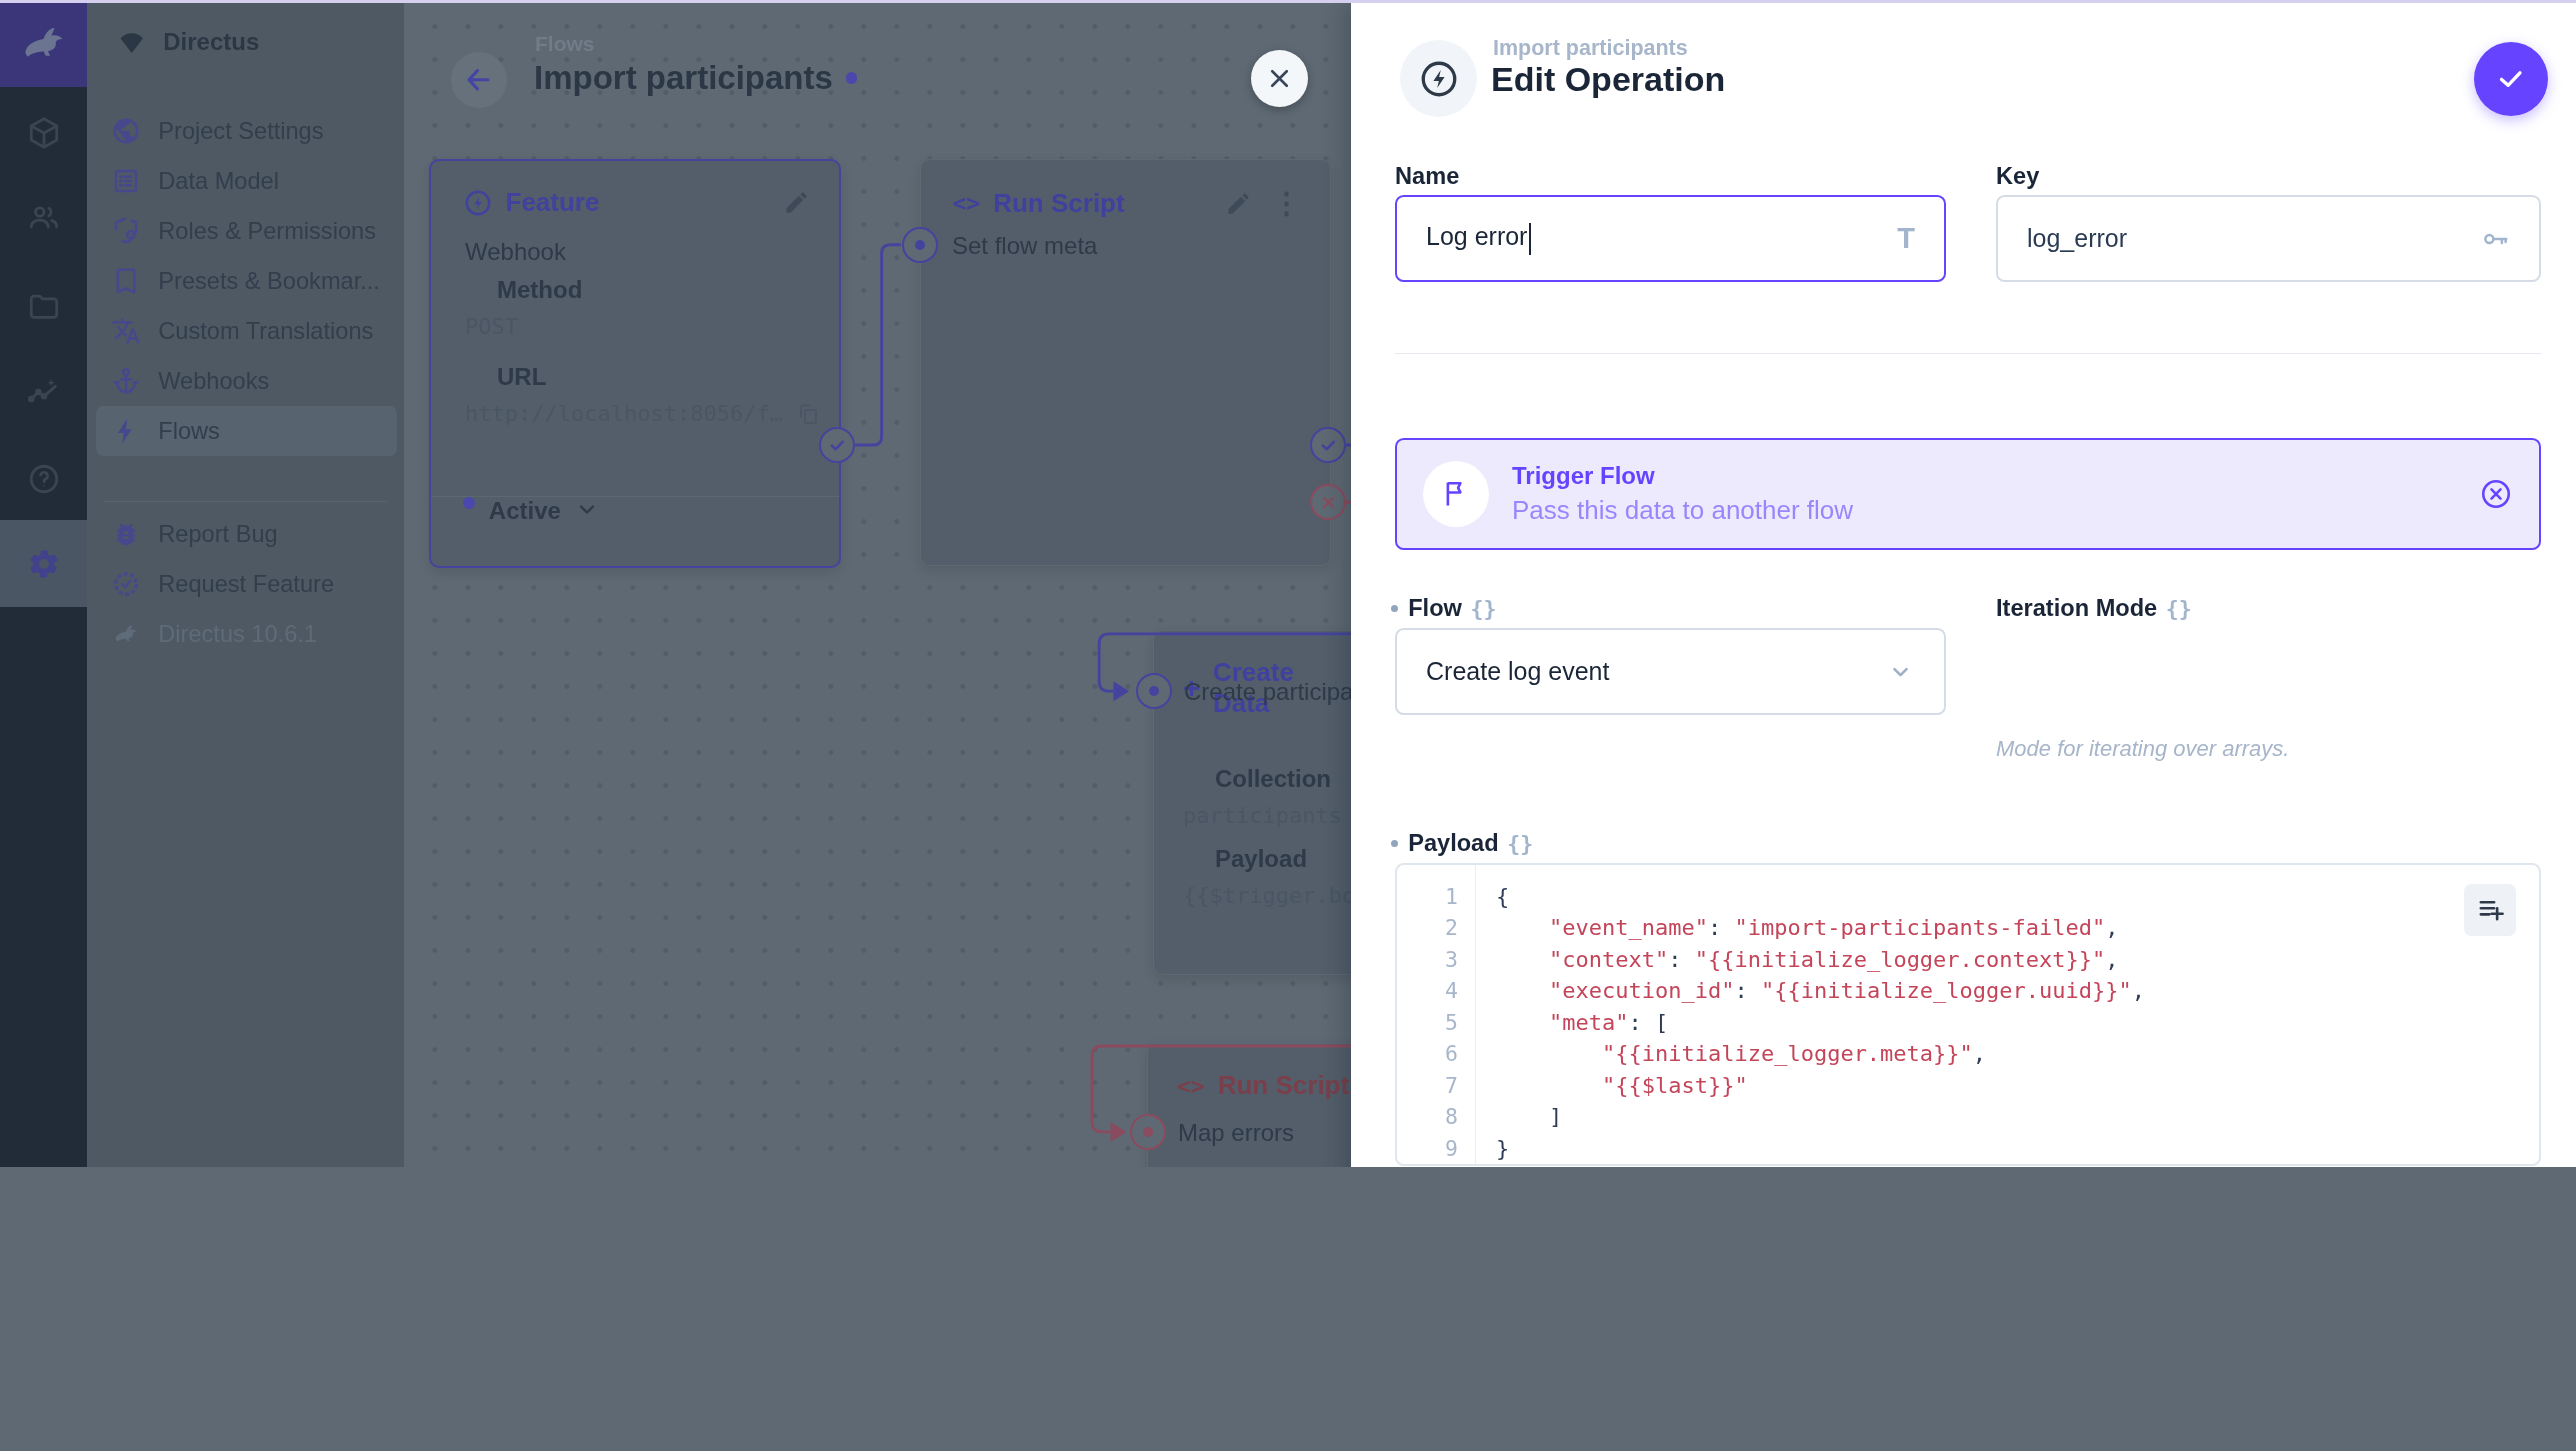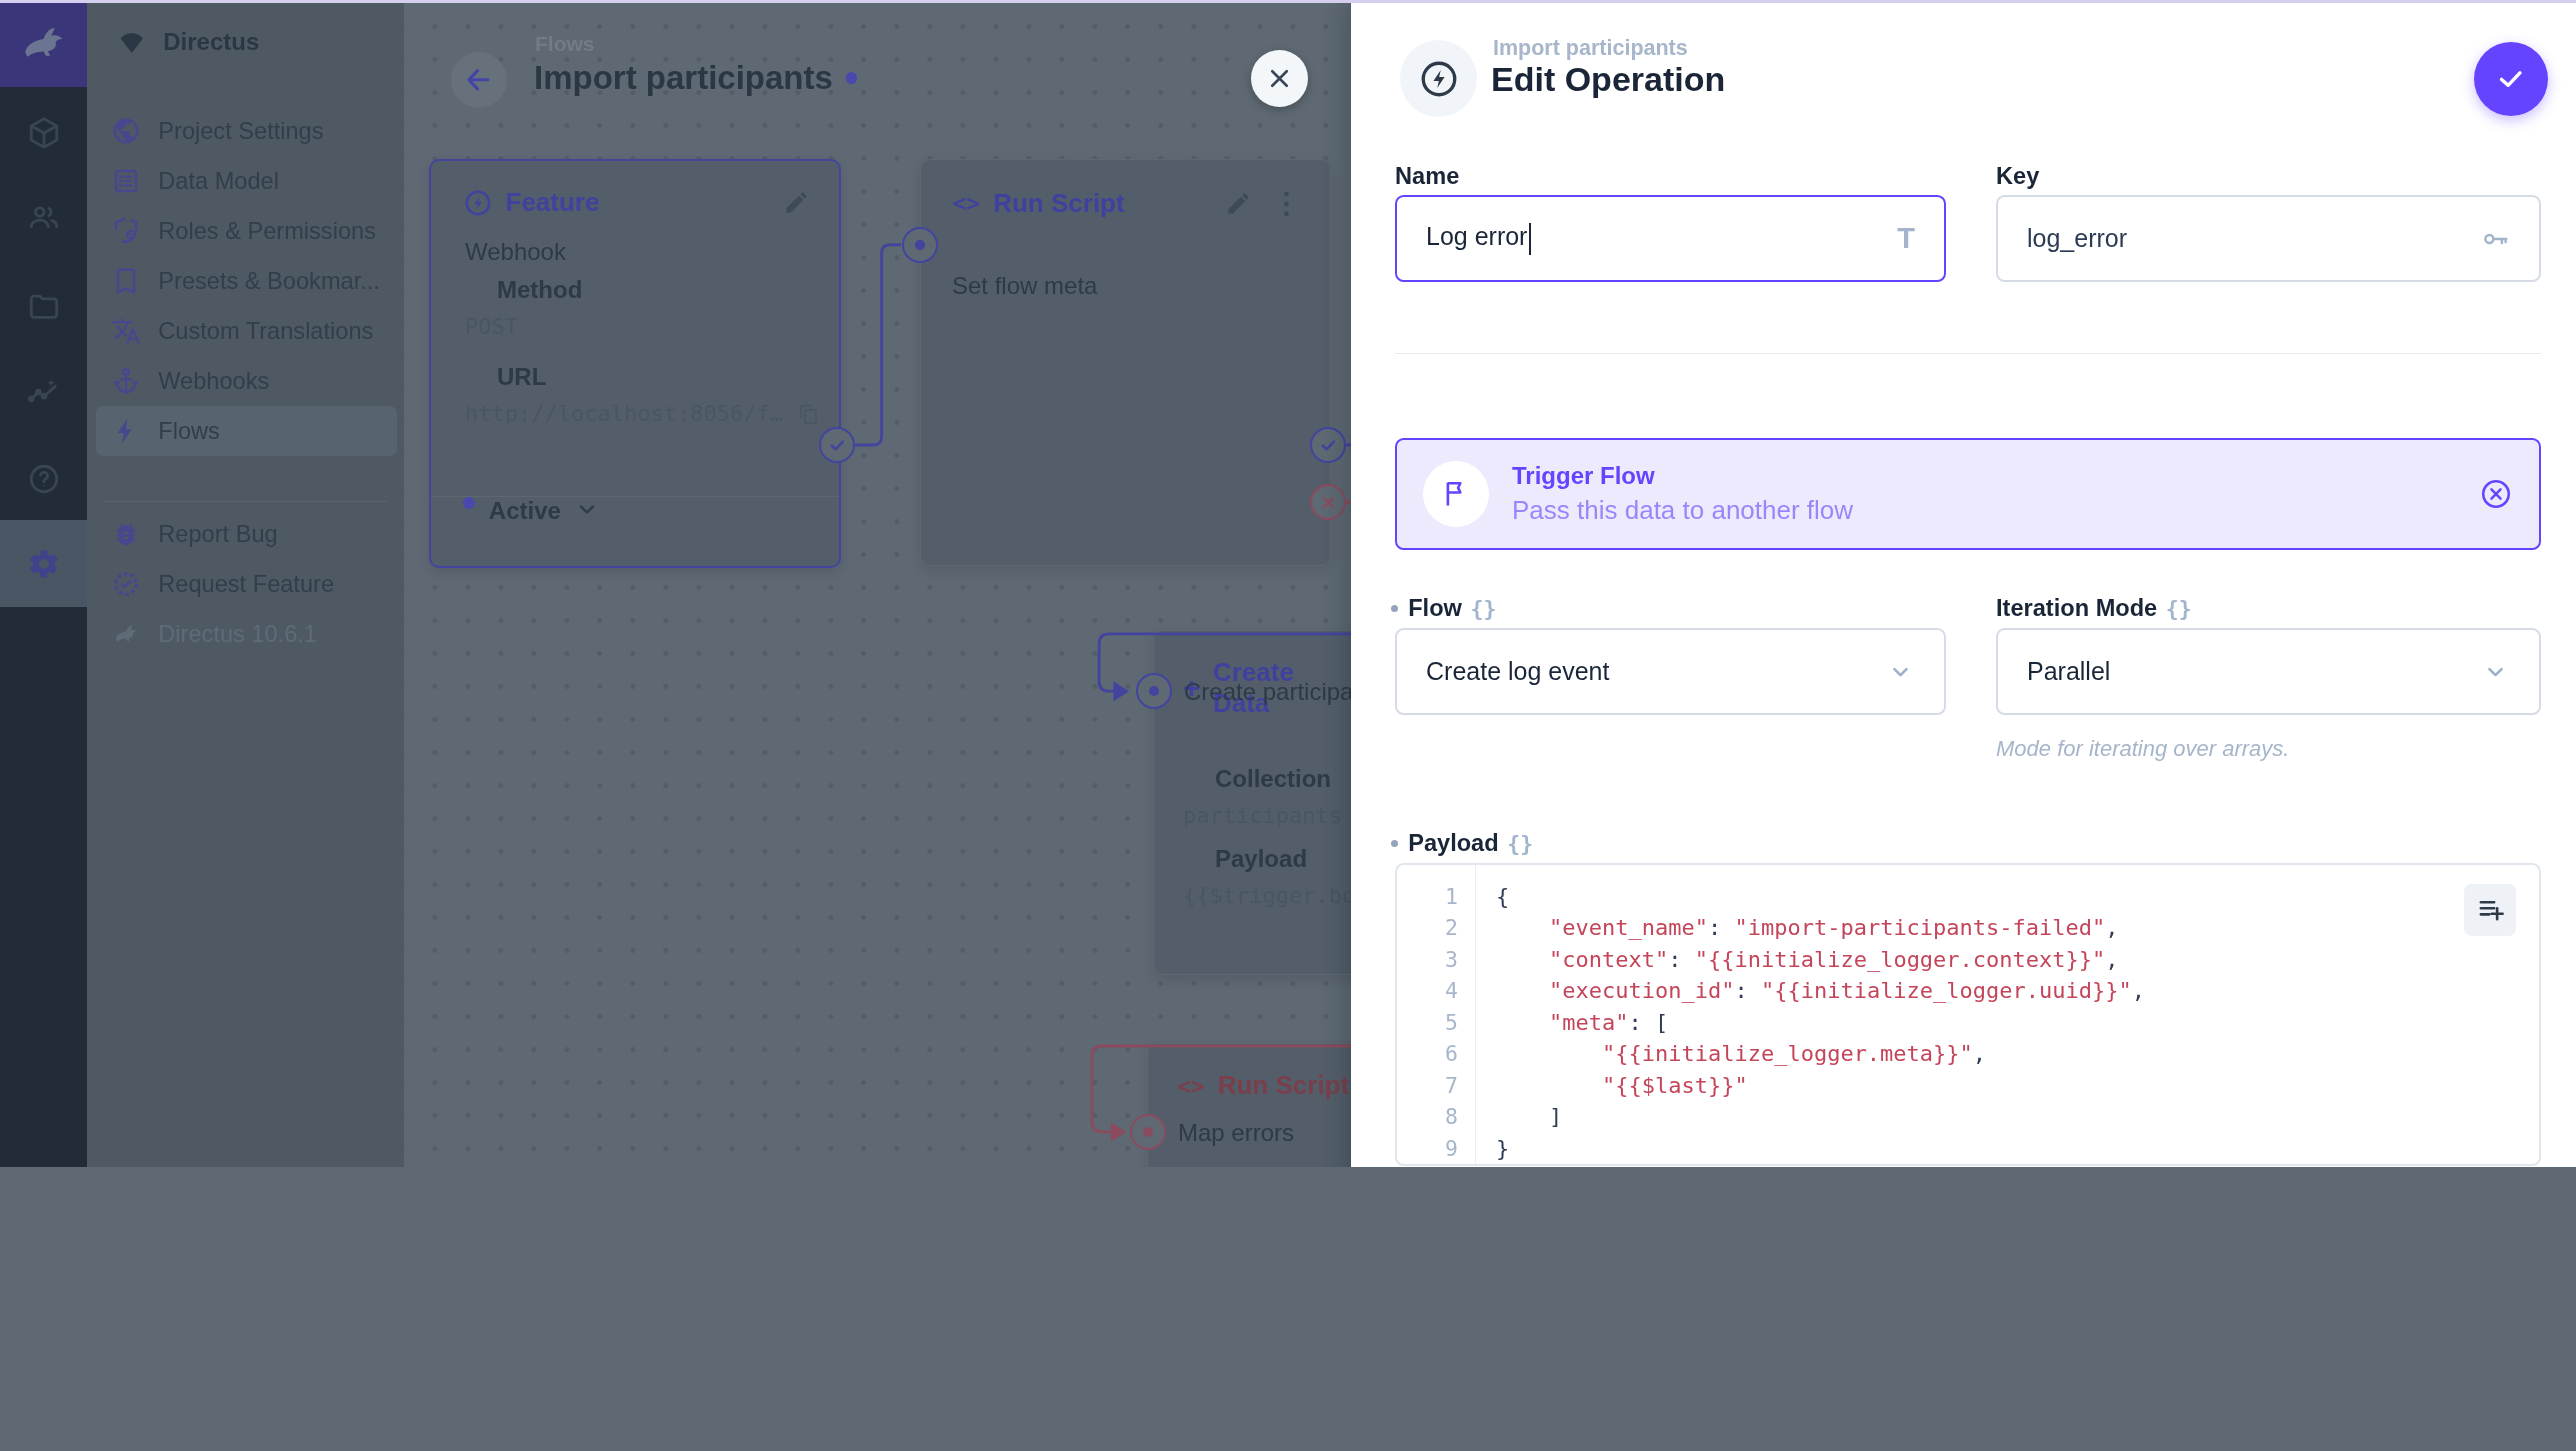--- a/index.html
+++ b/index.html
@@ -356,21 +356,21 @@
           <svg width="27" height="27" viewBox="0 0 24 24" fill="currentColor">
             <path d="M3 17.2V21h3.8L18 9.8 14.2 6 3 17.2zM20.7 7.1a1 1 0 0 0 0-1.4l-2.4-2.4a1 1 0 0 0-1.4 0L15.4 4.8l3.8 3.8 1.5-1.5z"></path>
           </svg>
         </span>
       <span style="color:#3e4a58;font-size:29px;font-weight:700;margin-left:7.2px">⋮</span>
     </div>
   </section>
   <div class="conn purple-b" style="left:902px;top:227px;">
       <span class="idot"></span>
     </div>
-  <div class="conn-label" style="left:952px;top:232px;margin-top:40px;">Set flow meta</div>
+  <div class="conn-label" style="left:952px;top:232px;">Set flow meta</div>
   <div class="conn purple-b" style="left:1310px;top:427px;">
     <svg width="18.6" height="18.6" viewBox="0 0 24 24" fill="none" stroke="currentColor" stroke-width="3.4" stroke-linecap="round" stroke-linejoin="round">
         <polyline points="5,12.5 10,17 19,7.5"></polyline>
       </svg>
   </div>
   <div class="conn red-b" style="left:1310px;top:484px;">
     <svg width="17" height="17" viewBox="0 0 24 24" fill="none" stroke="currentColor" stroke-width="3.4" stroke-linecap="round">
         <path d="M6 6l12 12M18 6L6 18"></path>
       </svg>
   </div>
@@ -486,28 +486,20 @@
     <span class="sel-chev">
         <svg width="29" height="29" viewBox="0 0 24 24" fill="none" stroke="currentColor" stroke-width="2.2" stroke-linecap="round" stroke-linejoin="round">
           <polyline points="7,10 12,15 17,10"></polyline>
         </svg>
       </span>
   </div>
 
   <div class="abs d-label" style="left:1996px;top:595px;z-index:51;">
     <span>Iteration Mode</span>
     <span class="braces-ico">{}</span>
-  </div>
-  <div class="d-input" style="left:1996px;top:628px;width:545px;height:87px;border:2.1px solid #d5dce6;z-index:51;">
-    <span class="grow">Parallel</span>
-    <span class="sel-chev">
-        <svg width="29" height="29" viewBox="0 0 24 24" fill="none" stroke="currentColor" stroke-width="2.2" stroke-linecap="round" stroke-linejoin="round">
-          <polyline points="7,10 12,15 17,10"></polyline>
-        </svg>
-      </span>
   </div>
   <div class="abs note" style="left:1996px;top:736px;z-index:51;">Mode for iterating over arrays.</div>
 
   <div class="abs d-label" style="left:1391px;top:830px;z-index:51;">
     <span class="req-dot"></span>
     <span>Payload</span>
     <span class="braces-ico">{}</span>
   </div>
   <div id="editor" class="abs">
     <div id="gutter">

